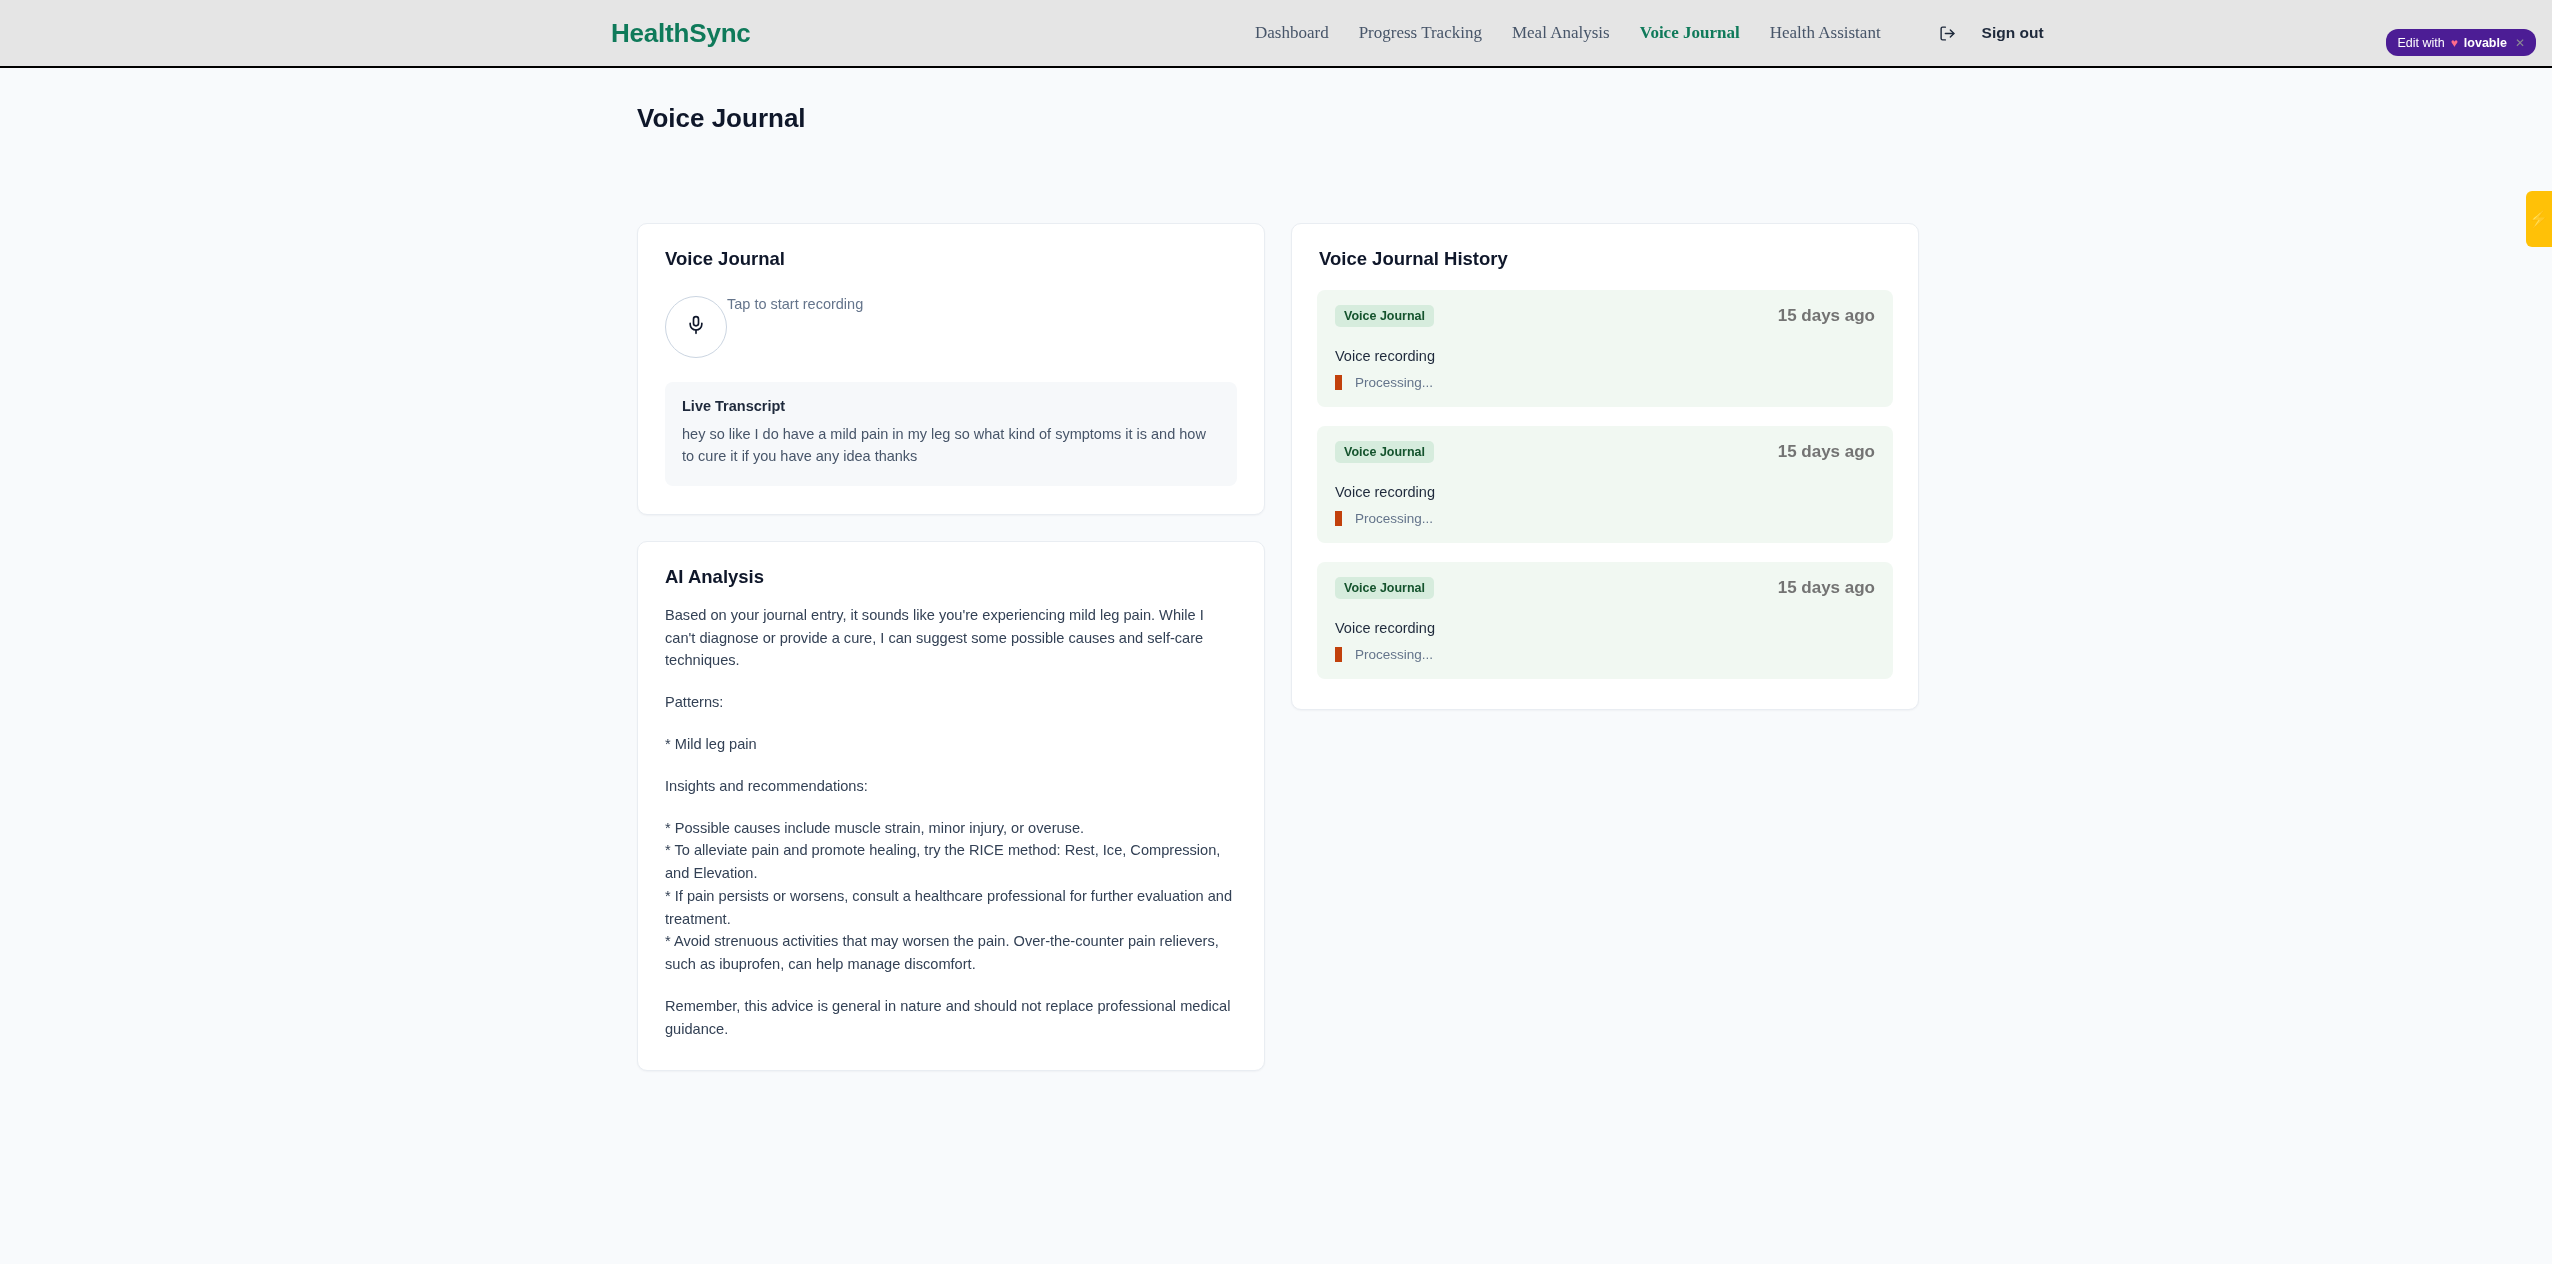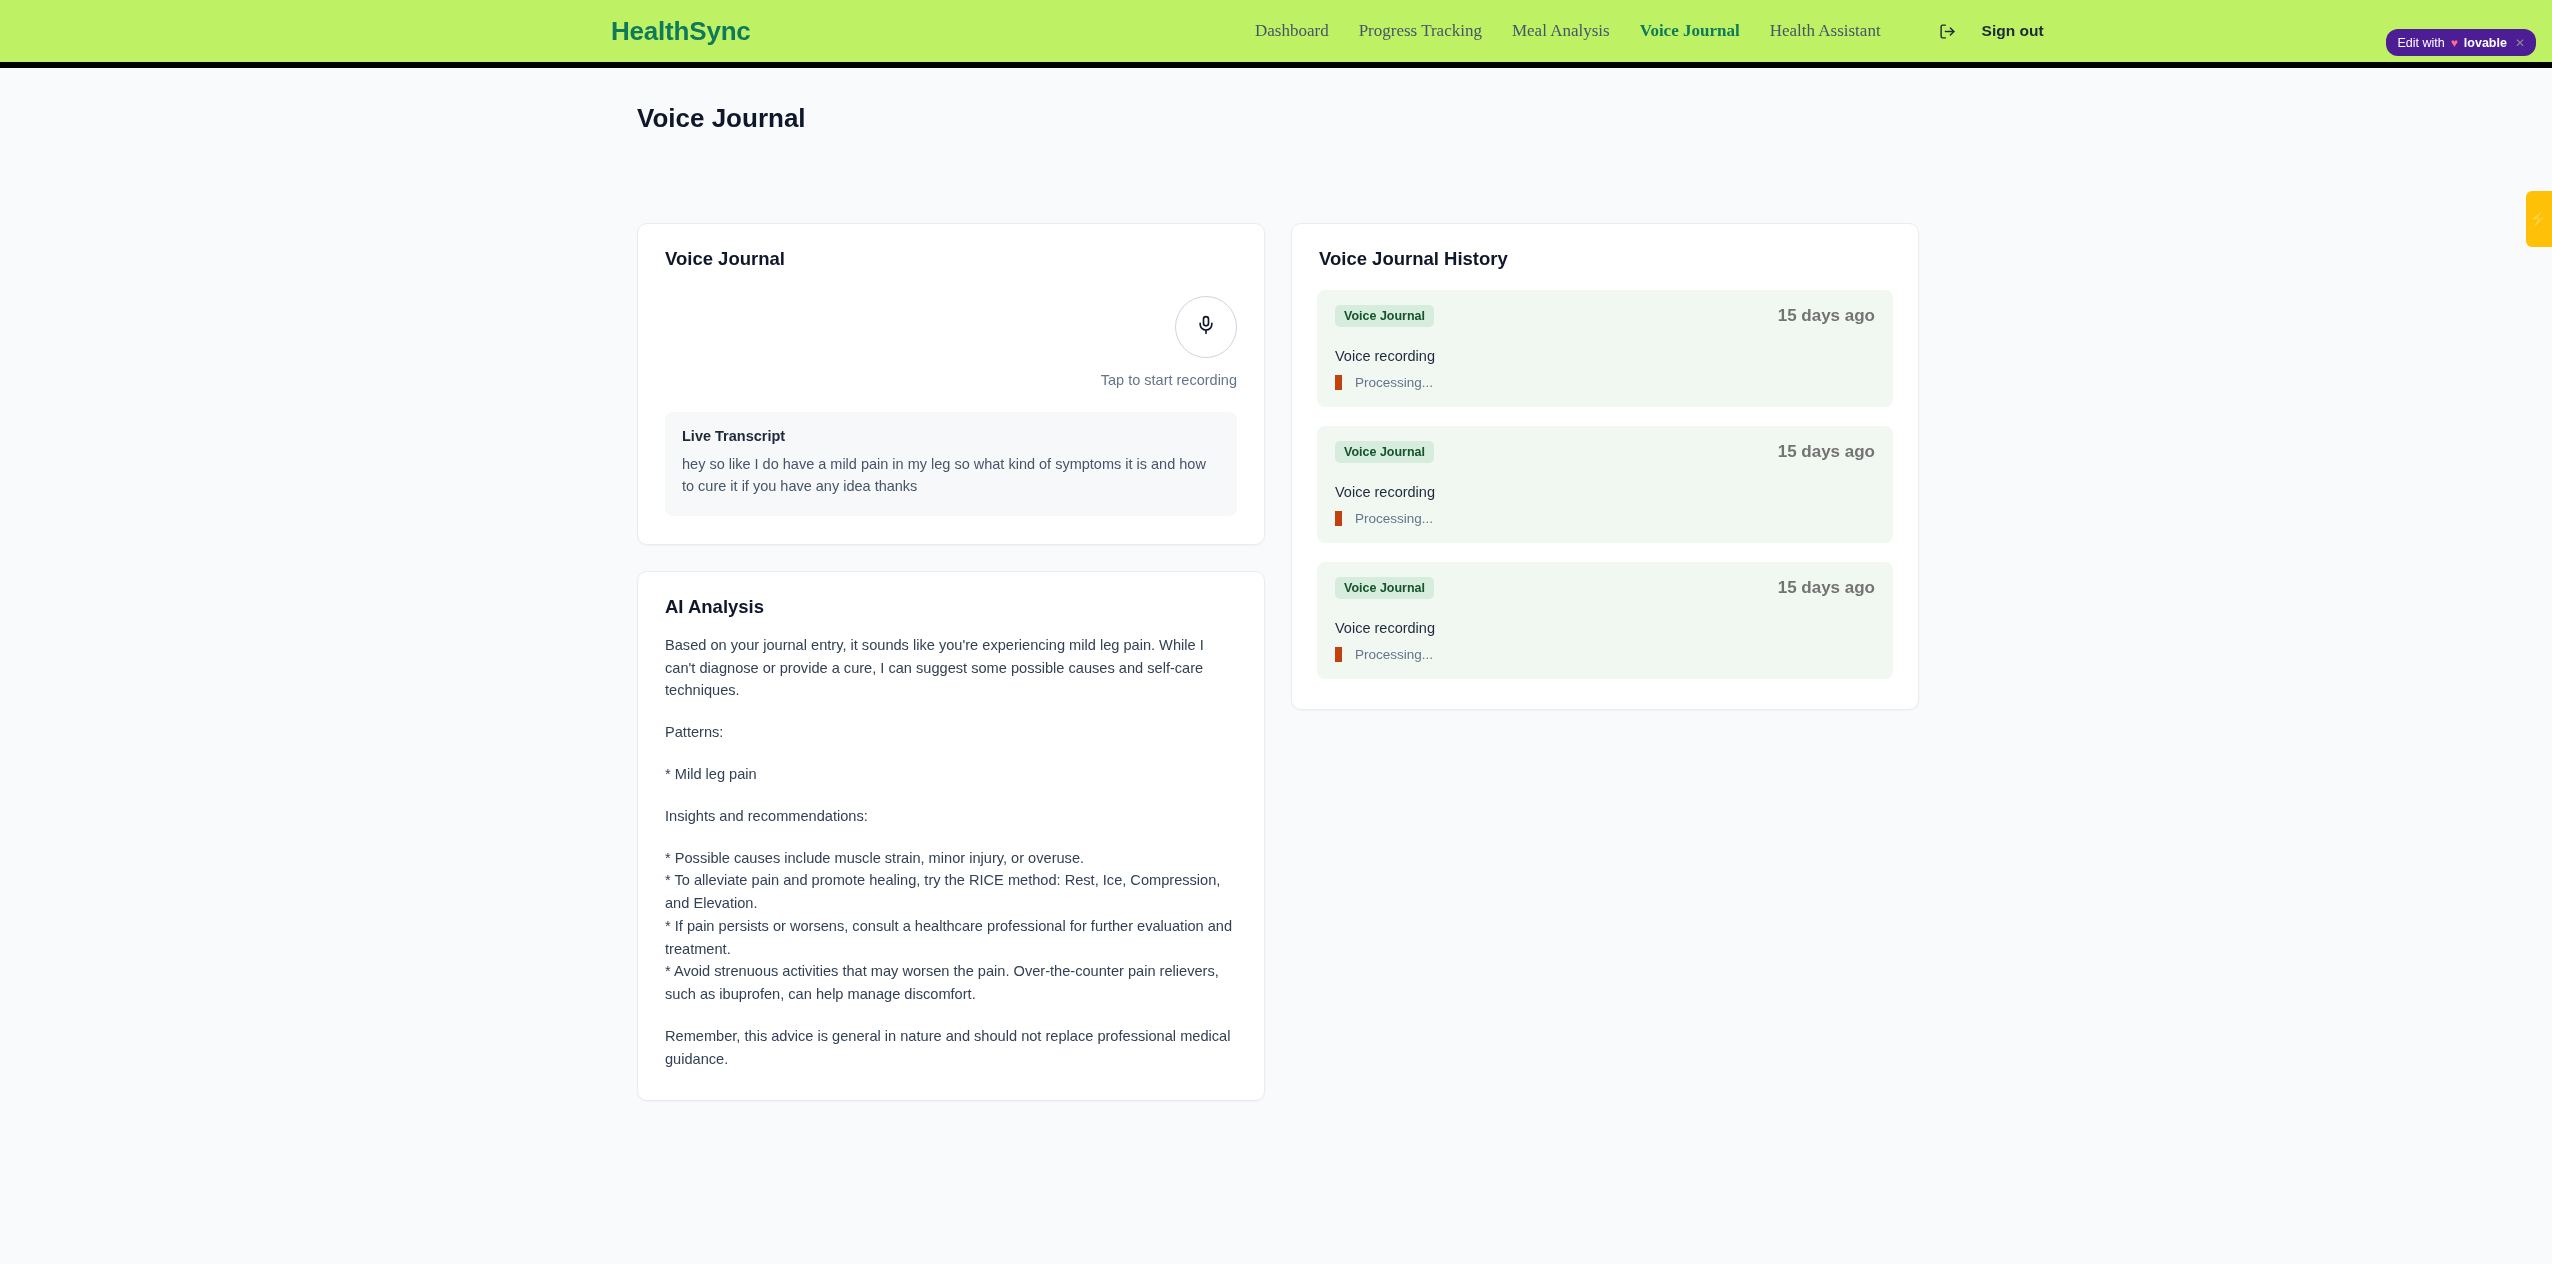--- a/index.html
+++ b/index.html
@@ -10,22 +10,22 @@
     height: 1264px;
     background: #f8fafc;
     font-family: "Liberation Sans", sans-serif;
     color: #0f172a;
     overflow: hidden;
   }
 
   
   .navbar {
     height: 68px;
-    background: #bef264;
-    border-bottom: 6px solid #000000;
+    background: #e5e5e5;
+    border-bottom: 2px solid #000000;
     display: flex;
     align-items: center;
     position: relative;
   }
   .brand {
     position: absolute;
     left: 611px;
     font-size: 26px;
     font-weight: bold;
     color: #0f7a5a;
@@ -99,23 +99,22 @@
     color: #0f172a;
     padding: 24px 27px 0 27px;
   }
 
   
   .recorder-body {
     padding: 18px 27px 28px 27px;
   }
   .mic-wrap {
     display: flex;
-    flex-direction: column;
-    align-items: flex-end;
-    gap: 14px;
+    flex-direction: row;
+    align-items: flex-start;
     padding-top: 8px;
   }
   .mic-button {
     width: 62px;
     height: 62px;
     border-radius: 50%;
     border: 1.5px solid #cbd5e1;
     background: #ffffff;
     display: flex;
     align-items: center;

